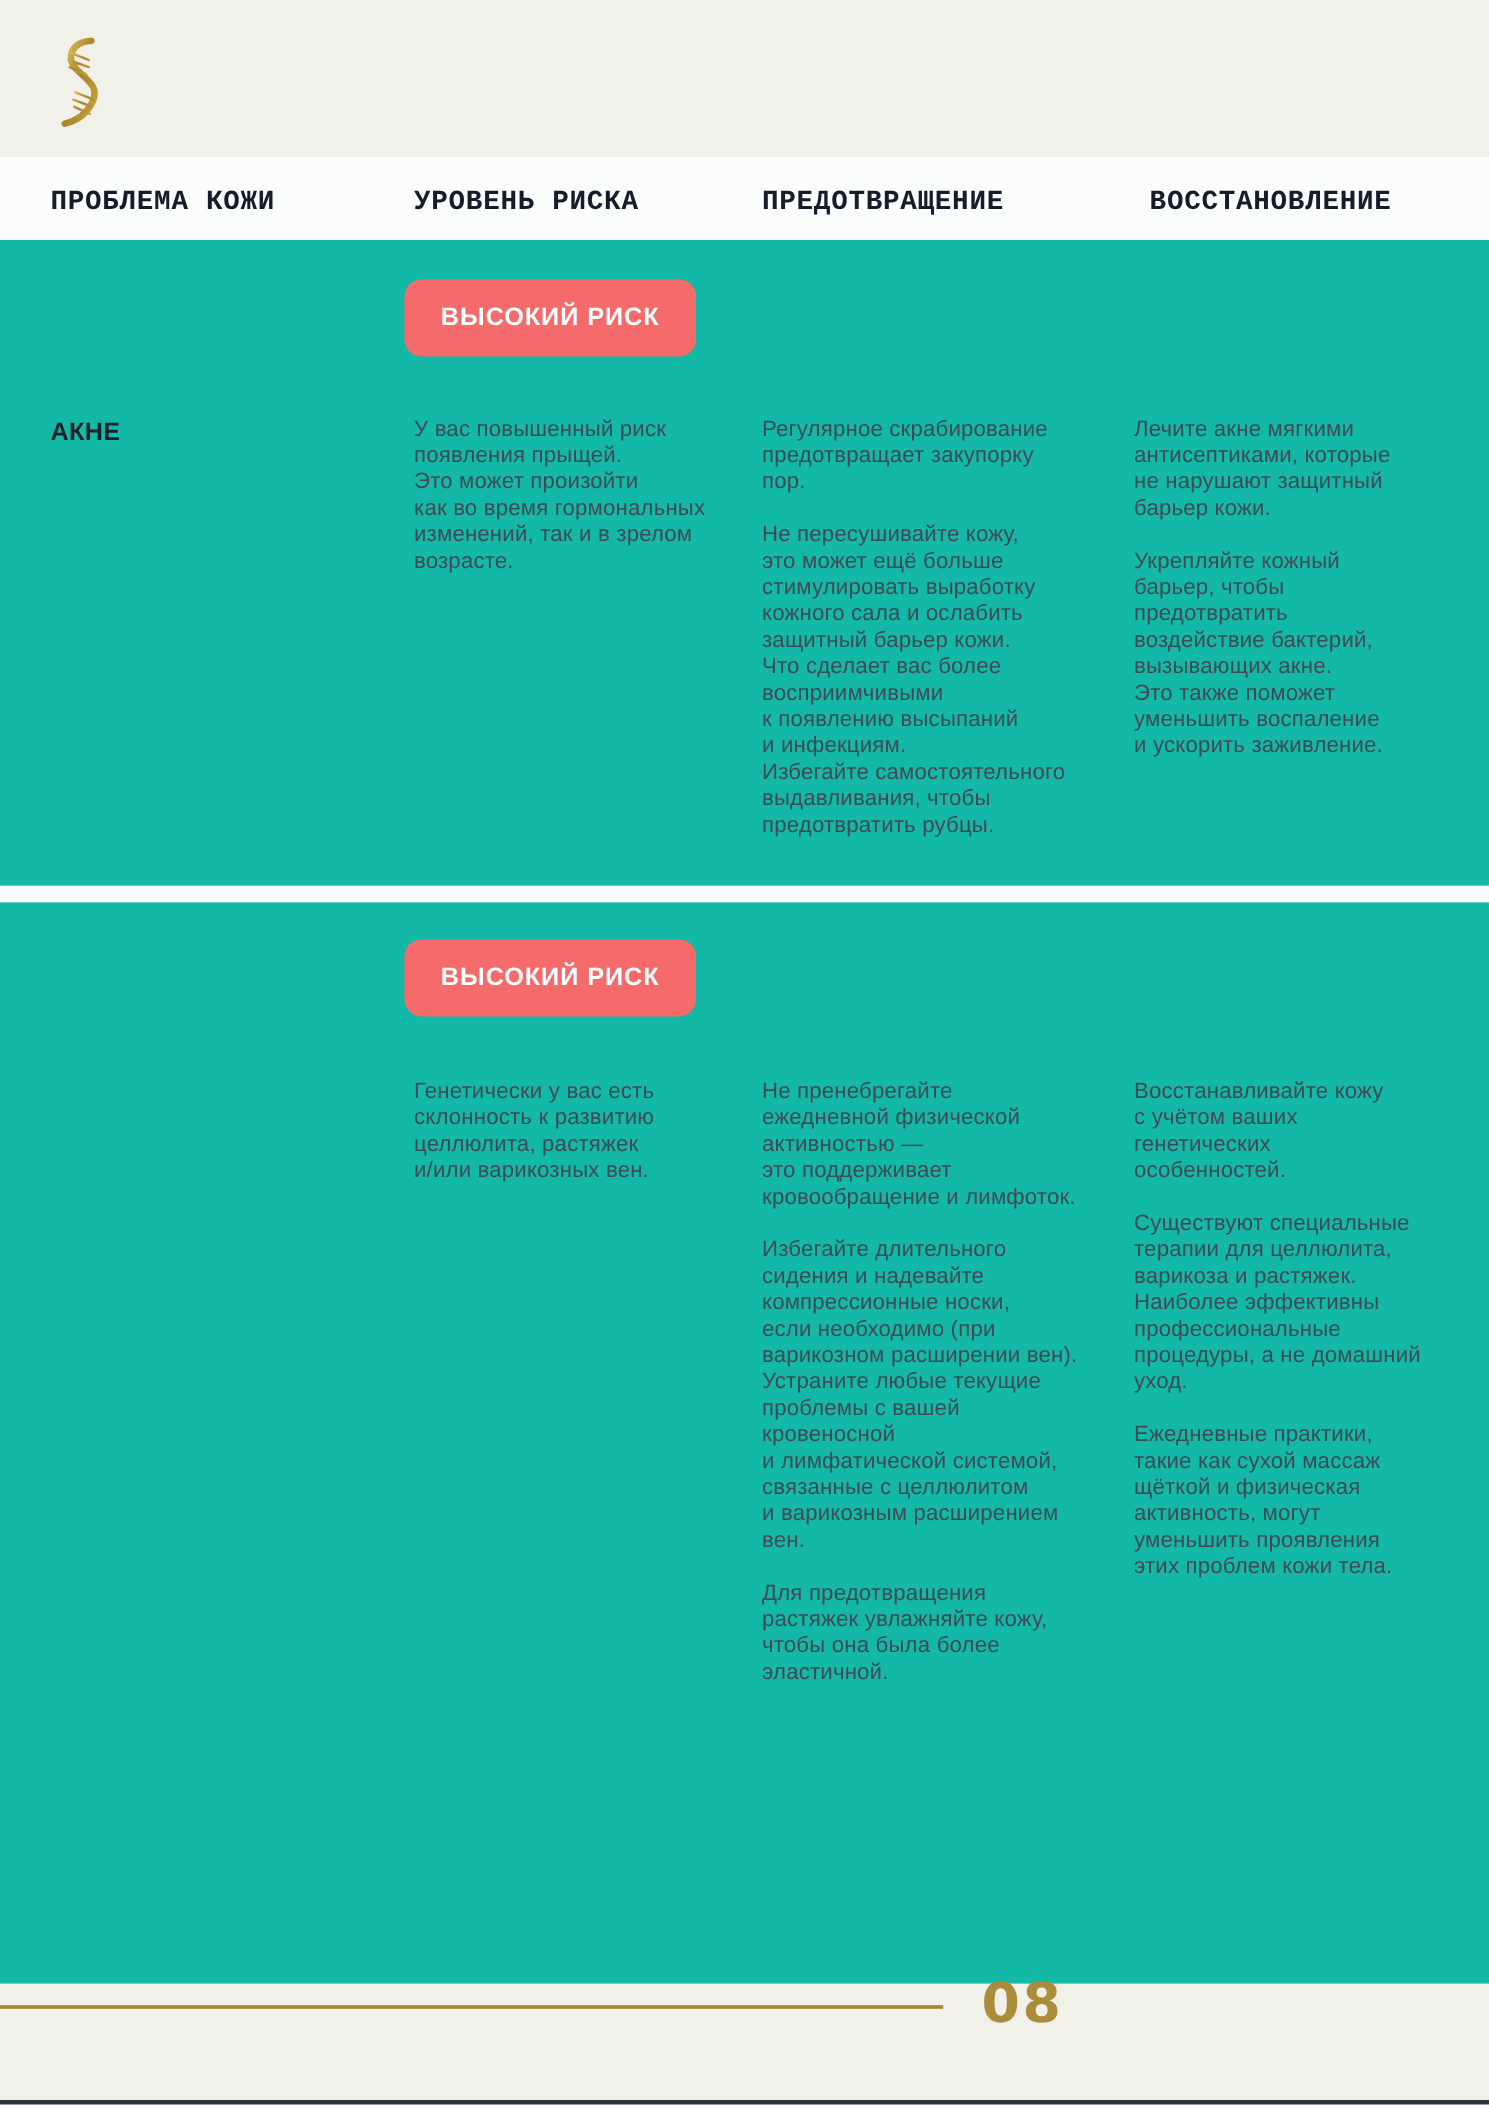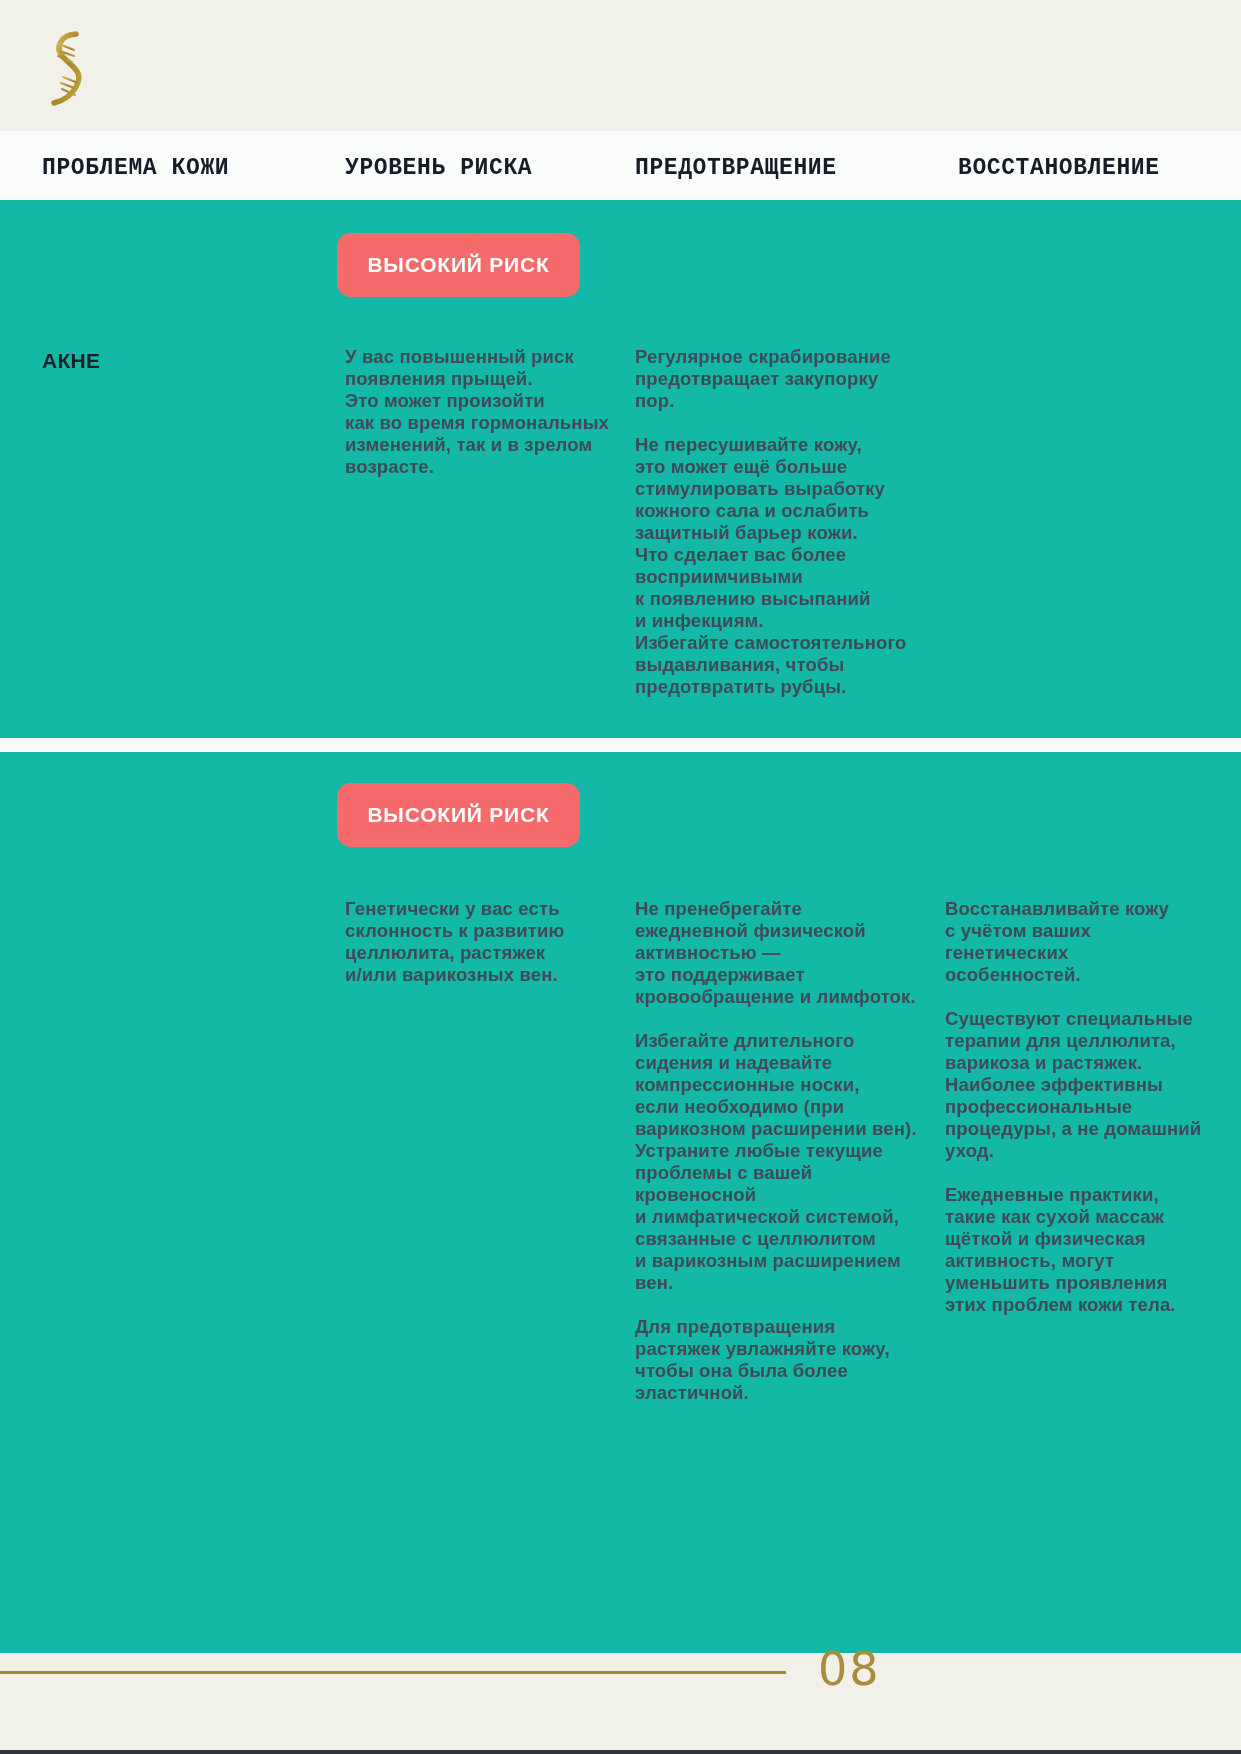--- a/index.html
+++ b/index.html
@@ -43,32 +43,32 @@
   .sec-1 .badge{top:33px;}
   .sec-2 .badge{top:31px;}
   .problem-title{
     position:absolute;left:42px;top:146px;
     font-size:21px;font-weight:bold;color:#18202c;
     line-height:29px;letter-spacing:0.3px;white-space:pre;
   }
   .cell{
     position:absolute;top:146px;
     font-size:18.5px;color:#3e4a57;
-    line-height:22px;letter-spacing:0.15px;white-space:pre;font-weight:bold;
+    line-height:22px;letter-spacing:0.15px;white-space:pre;
   }
   .cell.risk{left:345px;width:265px;}
   .cell.prevention{left:635px;width:295px;}
   .cell.restoration{left:945px;width:280px;}
   .gold-line{
     position:absolute;left:0;top:1671px;width:786px;height:3px;
     background:#a5862c;
   }
   .page-number{
     position:absolute;left:818px;top:1642px;
-    font-size:46px;font-weight:400;color:#ab8c3a;
+    font-size:46px;font-weight:700;color:#ab8c3a;
     letter-spacing:2px;white-space:pre;
     font-family:"DejaVu Sans","Liberation Sans",sans-serif;
   }
   .bottom-strip{
     position:absolute;left:0;top:1750px;width:1241px;height:4px;
     background:#2c3540;
   }
 </style>
 </head>
 <body>
@@ -117,20 +117,33 @@
 стимулировать выработку
 кожного сала и ослабить
 защитный барьер кожи.
 Что сделает вас более
 восприимчивыми
 к появлению высыпаний
 и инфекциям.
 Избегайте самостоятельного
 выдавливания, чтобы
 предотвратить рубцы.</div>
+    <div class="cell restoration">Лечите акне мягкими
+антисептиками, которые
+не нарушают защитный
+барьер кожи.
+
+Укрепляйте кожный
+барьер, чтобы
+предотвратить
+воздействие бактерий,
+вызывающих акне.
+Это также поможет
+уменьшить воспаление
+и ускорить заживление.</div>
   </section>
 
   <section class="risk-section sec-2">
     <div class="badge">ВЫСОКИЙ РИСК</div>
     <div class="cell risk">Генетически у вас есть
 склонность к развитию
 целлюлита, растяжек
 и/или варикозных вен.</div>
     <div class="cell prevention">Не пренебрегайте
 ежедневной физической

